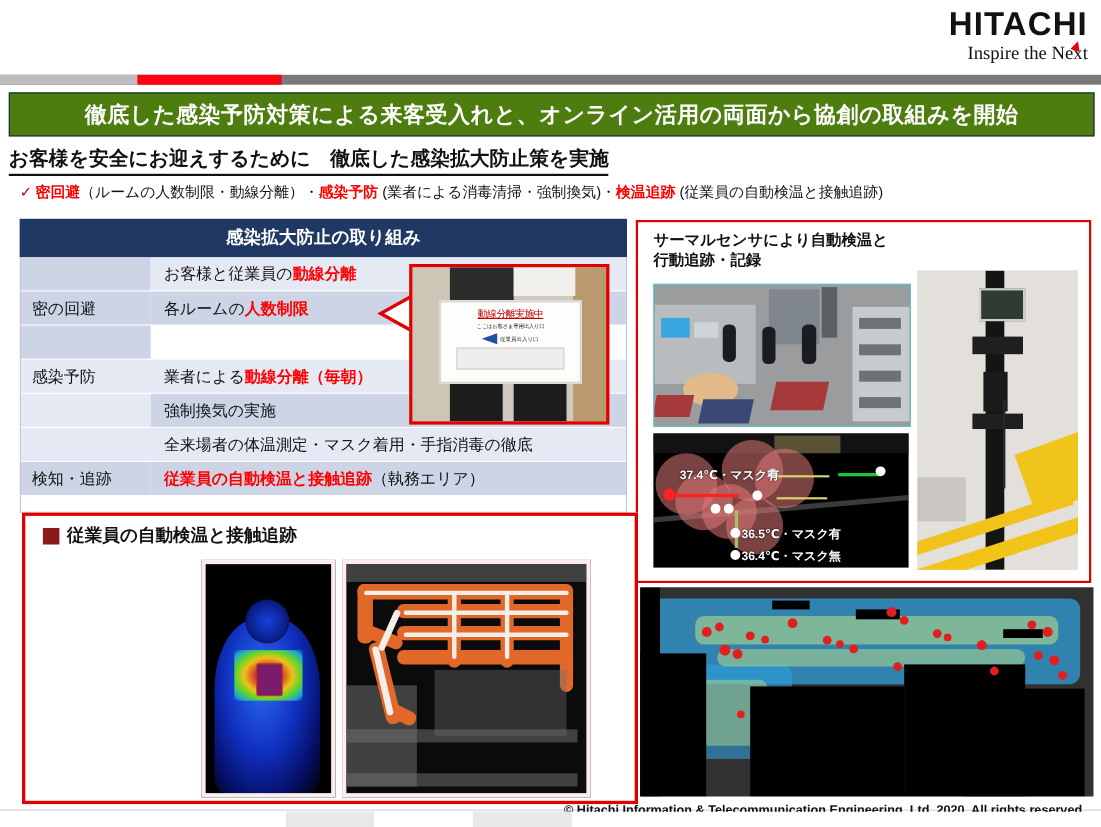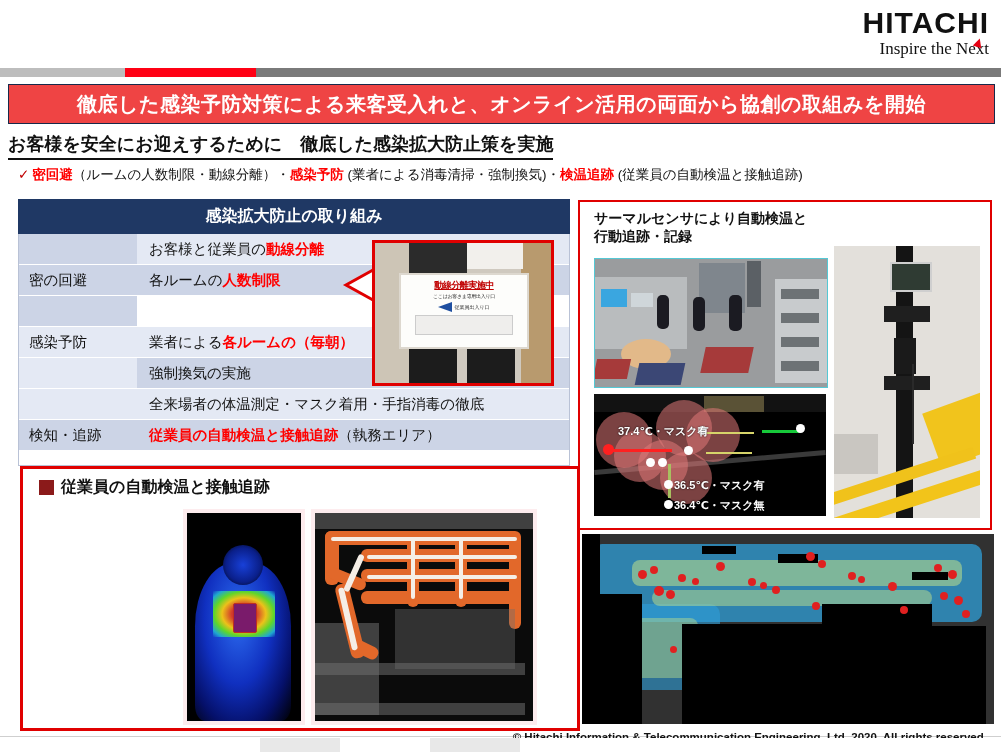--- a/index.html
+++ b/index.html
@@ -18,21 +18,21 @@
   .logo-main{font-family:"Liberation Sans",sans-serif;font-weight:bold;font-size:30px;letter-spacing:1px;color:#111;}
   .logo-sub{font-family:"Liberation Serif","DejaVu Serif",serif;font-size:17px;color:#111;margin-top:2px;letter-spacing:0px;position:relative;display:inline-block;}
   .logo-sub .tick{position:absolute;right:3px;top:-5px;color:#e60012;font-size:15px;font-weight:bold;transform:rotate(18deg);}
 
   
   .accent-bar{position:absolute;left:0;top:68px;width:1001px;height:9px;background:#7a7a7a;}
   .accent-bar .lt{position:absolute;left:0;top:0;width:125px;height:9px;background:#bdbdbd;}
   .accent-bar .rd{position:absolute;left:125px;top:0;width:131px;height:9px;background:#ff0014;}
 
   
-  .title-band{position:absolute;left:8px;top:84px;width:985px;height:38px;background:#ef4444;
+  .title-band{position:absolute;left:8px;top:84px;width:985px;height:38px;background:#4d7c0f;
     border:1px solid #17294a;display:flex;align-items:center;justify-content:center;}
   .title-band .t{color:#ffffff;font-size:20px;font-weight:bold;letter-spacing:0.5px;white-space:nowrap;}
 
   
   .subtitle{position:absolute;left:8px;top:132px;font-size:18px;font-weight:bold;color:#111;
     border-bottom:2px solid #111;padding-bottom:2px;}
   .bulletline{position:absolute;left:18px;top:166px;font-size:13.5px;color:#111;white-space:nowrap;}
   .bulletline .chk{color:#c00000;font-weight:bold;margin-right:3px;}
   .red{color:#ff0000;font-weight:bold;}
   .blk{color:#111;}
@@ -56,21 +56,21 @@
   .sign-photo{position:absolute;left:372px;top:240px;width:176px;height:140px;border:3px solid #e00000;
     background:#cfc9bf;overflow:hidden;}
   .sign-photo .door-l{position:absolute;left:0;top:0;width:34px;height:100%;background:#cdc5b6;}
   .sign-photo .door-r{position:absolute;right:0;top:0;width:30px;height:100%;background:#b89a6e;}
   .sign-photo .panel-dark1{position:absolute;left:34px;top:0;width:58px;height:30px;background:#2b2b2b;}
   .sign-photo .panel-dark2{position:absolute;left:34px;bottom:0;width:48px;height:34px;background:#1c1c1c;}
   .sign-photo .panel-dark3{position:absolute;left:92px;bottom:0;width:48px;height:34px;background:#1c1c1c;}
   .sign-photo .panel-lt{position:absolute;left:92px;top:0;width:56px;height:26px;background:#f2f0ec;}
   .sign-photo .holder{position:absolute;left:24px;top:30px;width:130px;height:76px;background:#fdfdfb;
     border:2px solid #ddd8cf;box-sizing:border-box;padding-top:4px;text-align:center;}
-  .sign-photo .s1{font-size:9px;font-weight:bold;color:#c00000;text-decoration:underline;letter-spacing:-0.5px;}
+  .sign-photo .s1{font-size:9px;font-weight:normal;color:#c00000;text-decoration:underline;letter-spacing:-0.5px;}
   .sign-photo .s2{font-size:5px;color:#222;letter-spacing:-0.3px;margin-top:1px;}
   .sign-photo .s3row{display:flex;align-items:center;justify-content:center;margin-top:3px;gap:2px;}
   .sign-photo .arrow{width:0;height:0;border-top:5px solid transparent;border-bottom:5px solid transparent;border-right:14px solid #1f4fa0;}
   .sign-photo .s3{font-size:5px;color:#222;}
   .sign-photo .minimap{margin:3px auto 0;width:96px;height:18px;background:#efeeec;border:1px solid #ccc;}
 
   
   .callout{position:absolute;left:340px;top:268px;width:34px;height:34px;}
 
   
@@ -214,21 +214,21 @@
         </div>
       </div>
       <div class="trow">
         <div class="c1 cat-a"></div>
       </div>
 
       <div class="trow">
         <div class="c1 cat-b">感染予防</div>
         <div class="c2 sh-b">
           <span>業者による</span>
-            <span class="red">各ルームの（毎朝）</span>
+            <span class="red">動線分離（毎朝）</span>
         </div>
       </div>
       <div class="trow">
         <div class="c1 cat-b"></div>
         <div class="c2 sh-a">
           <span>強制換気の実施</span>
             <span class="red"></span>
         </div>
       </div>
       <div class="trow">

